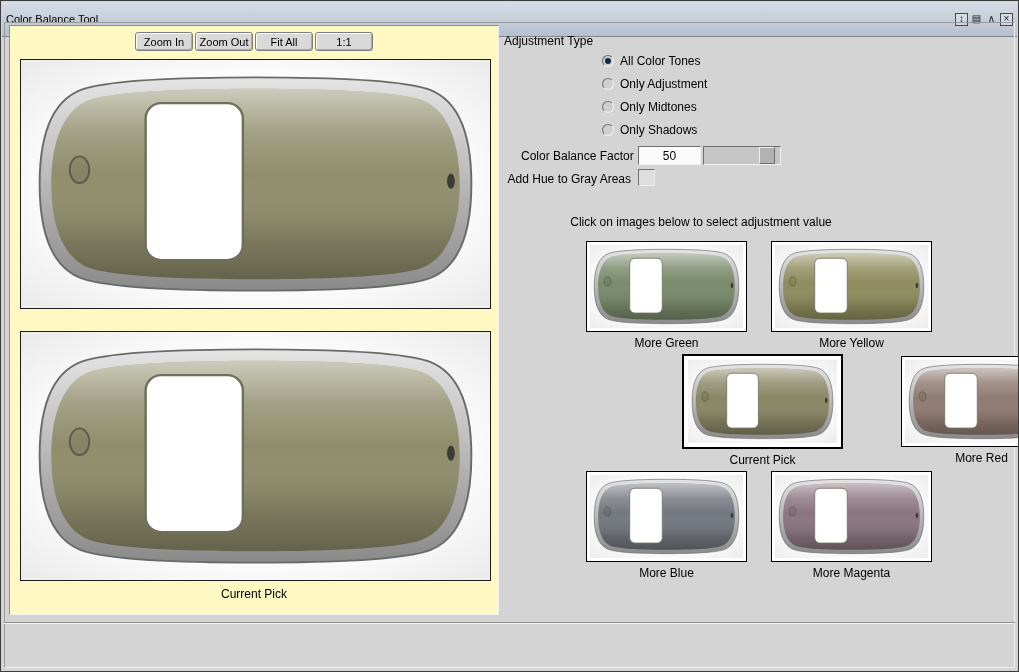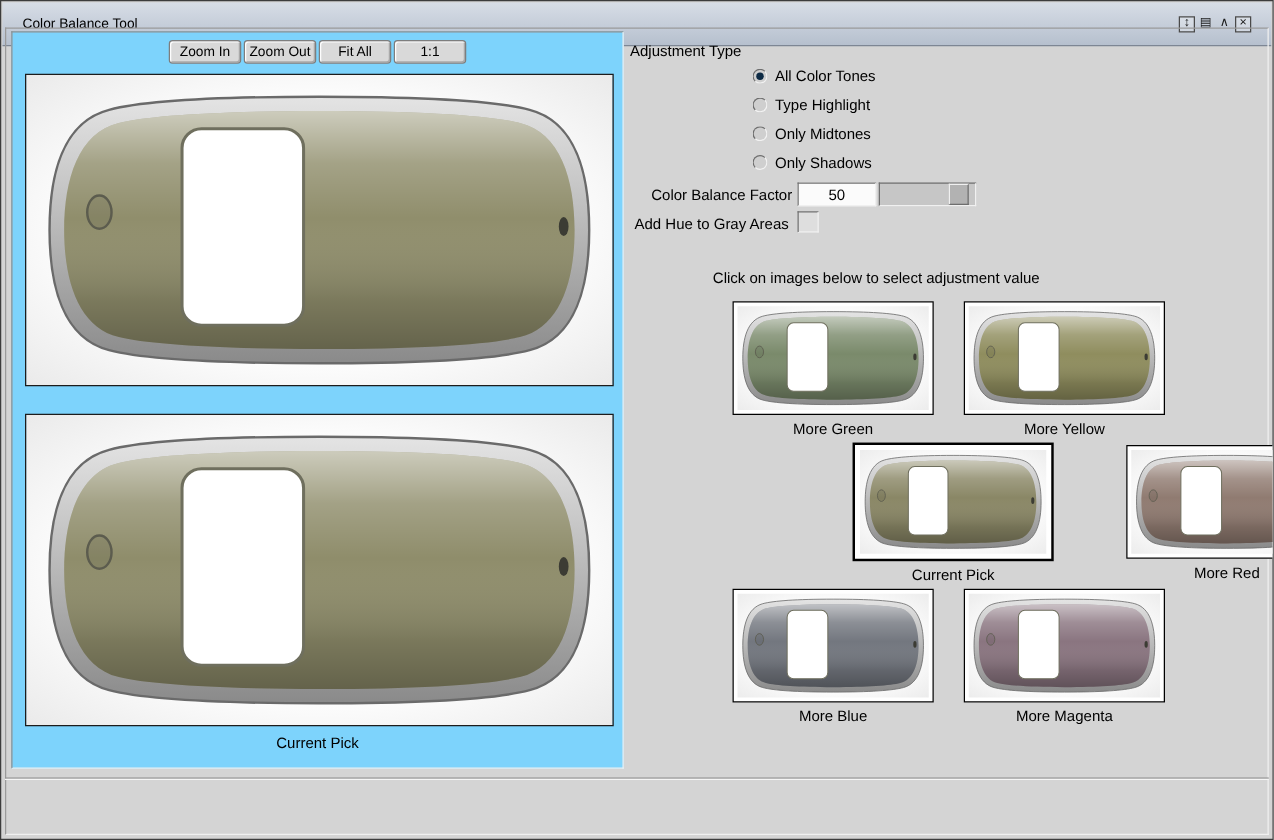--- a/index.html
+++ b/index.html
@@ -9,21 +9,21 @@
     background:#d4d4d4;
     border:1px solid #3c3c3c;
     font-family:"Liberation Sans",sans-serif;
     font-size:12px;color:#000;
     overflow:hidden;
   }
   .titlebar{
     position:absolute;left:1px;top:1px;right:1px;height:35px;
     background:linear-gradient(#d7dde6,#b6c0ce);
     border-bottom:1px solid #7d8694;
-    display:flex;align-items:center;padding:0 16px;
+    display:flex;align-items:center;padding:0 4px;
   }
   .titlebar .title{font-size:11px;font-weight:500;flex:1;}
   .tb-icons{display:flex;gap:2px;align-items:center;}
   .tbi{
     display:inline-flex;align-items:center;justify-content:center;
     width:13px;height:13px;font-size:10px;line-height:1;color:#1a1a1a;cursor:default;
   }
   .tbi.boxed{border:1px solid #4a4a4a;background:rgba(255,255,255,.25);}
 
   .main-frame{
@@ -32,21 +32,21 @@
   }
   .separator{
     position:absolute;left:3px;right:3px;top:621px;height:2px;
     border-top:1px solid #8e8e8e;border-bottom:1px solid #f5f5f5;
   }
 
   
   .left-panel{
     position:absolute;left:8px;top:24px;width:490px;height:590px;
     border:1px solid;border-color:#909090 #f0f0f0 #f0f0f0 #909090;
-    background:#7dd3fc;
+    background:#fef9c3;
   }
   .zoom-row{position:absolute;top:6px;left:0;right:0;display:flex;justify-content:center;gap:2px;}
   .btn{
     font-family:"Liberation Sans",sans-serif;
     background:#d9d9d9;border:1px solid #7e7e7e;border-radius:3px;
     box-shadow:inset 1px 1px 0 rgba(255,255,255,.95), inset -1px -1px 0 rgba(0,0,0,.22);
     font-size:11px;color:#000;cursor:default;padding:0;
   }
   .zoom-row .btn{width:58px;height:19px;}
   .preview-box{
@@ -171,21 +171,21 @@
   </div>
 
   <div class="rp-label" style="left:503px;top:33px;">Adjustment Type</div>
 
   <div class="radio-row" style="left:601px;top:53px;">
     <span class="radio checked"></span>
     <span>All Color Tones</span>
   </div>
   <div class="radio-row" style="left:601px;top:76px;">
     <span class="radio"></span>
-    <span>Type Highlight</span>
+    <span>Only Adjustment</span>
   </div>
   <div class="radio-row" style="left:601px;top:99px;">
     <span class="radio"></span>
     <span>Only Midtones</span>
   </div>
   <div class="radio-row" style="left:601px;top:122px;">
     <span class="radio"></span>
     <span>Only Shadows</span>
   </div>
 

